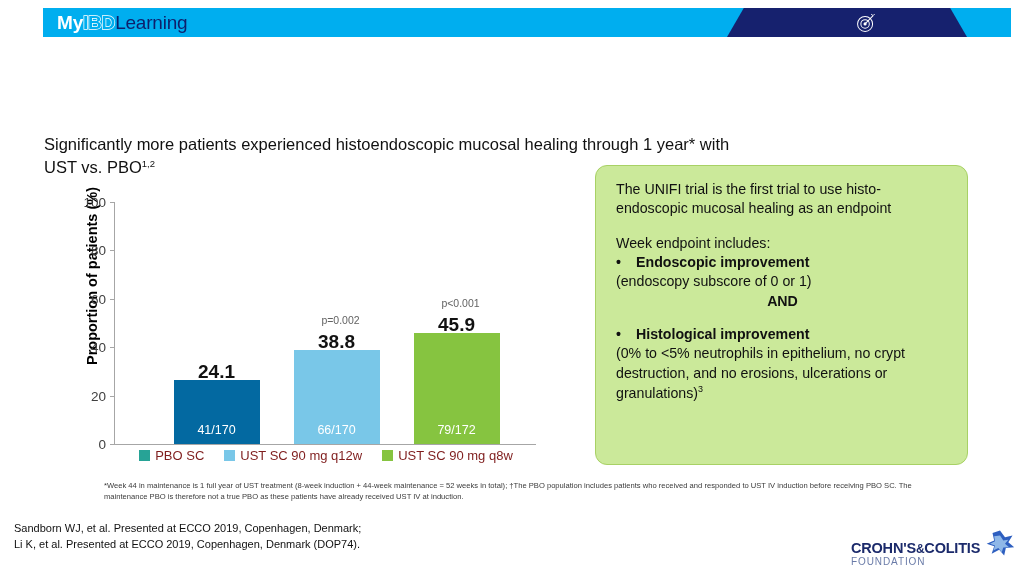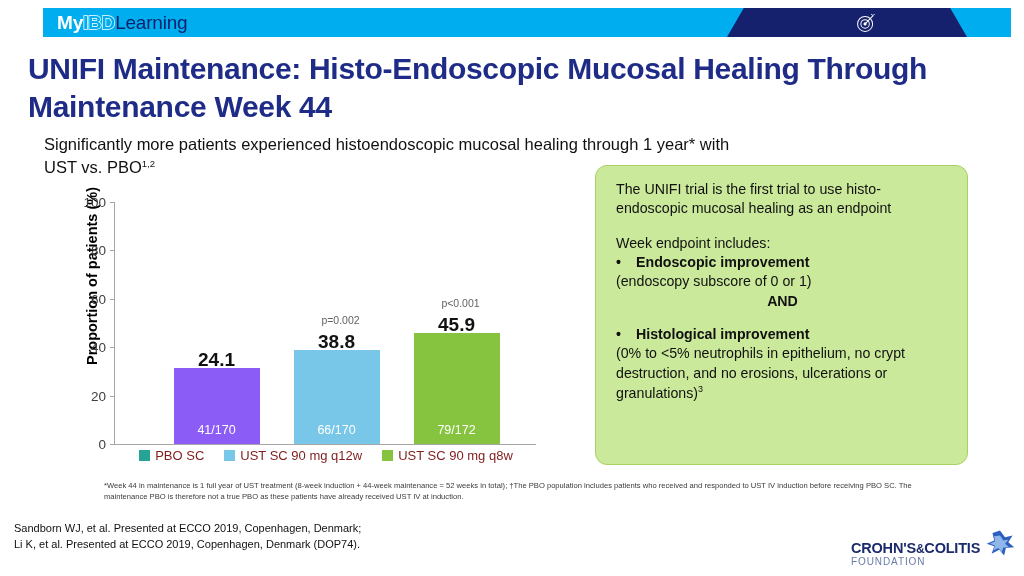--- a/index.html
+++ b/index.html
@@ -290,33 +290,32 @@
       <svg class="target-icon" viewBox="0 0 24 24">
         <circle cx="11" cy="13" r="8.2" fill="none" stroke="#ffffff" stroke-width="1.1"></circle>
         <circle cx="11" cy="13" r="4.6" fill="none" stroke="#ffffff" stroke-width="1.1"></circle>
         <circle cx="11" cy="13" r="1.7" fill="#ffffff"></circle>
         <path d="M11 13 L19.5 4.2" stroke="#ffffff" stroke-width="1.1" fill="none"></path>
         <path d="M17.6 2.4 L19.8 4 L21.4 2.2" stroke="#ffffff" stroke-width="1" fill="none"></path>
       </svg>
     </div>
   </div>
 
-  <div class="slide-title">UNIFI Maintenance: Histo-Endoscopic Mucosal Healing Through Maintenance Week 44</div>
 
   <div class="slide-subtitle">
     <span>Significantly more patients experienced histoendoscopic mucosal healing through 1 year* with</span><br>
     <span>UST vs. PBO</span><sup>1,2</sup>
   </div>
 
   <div class="chart-wrap">
     <div class="y-axis-title">Proportion of patients (%)</div>
     <div class="plot" id="plot">
       <div class="bars" id="bars">
           <div class="bar-slot">
-            <div class="bar-rect" style="height: 76px; background: #8b5cf6;">
+            <div class="bar-rect" style="height: 64px; background: #0369a1;">
               <div class="bar-value" style="top: -19px;">24.1</div>
               <div class="bar-ratio">41/170</div>
             </div>
           </div>
           <div class="bar-slot">
             <div class="bar-rect" style="height: 93.896px; background: rgb(121, 199, 232);">
               <div class="bar-value" style="top: -19px;">38.8</div>
               <div class="bar-pval" style="top: -36px;">p=0.002</div>
               <div class="bar-ratio">66/170</div>
             </div>

